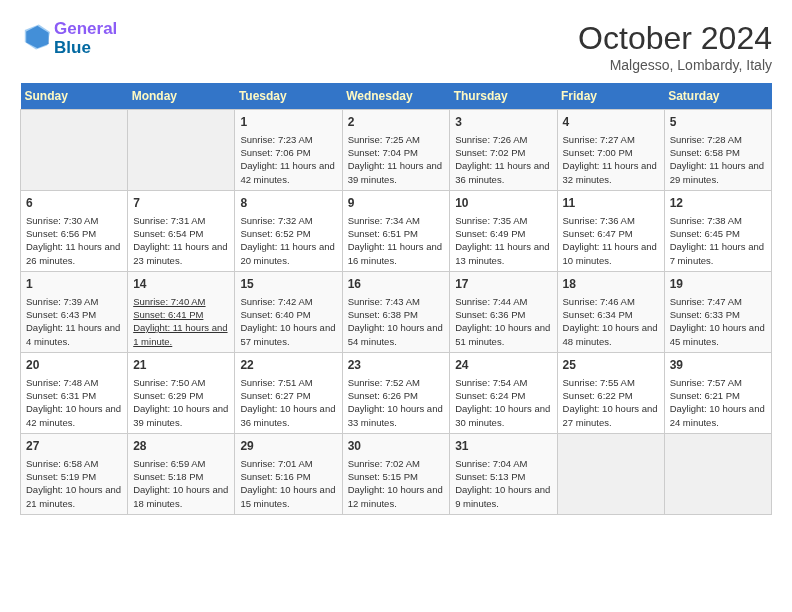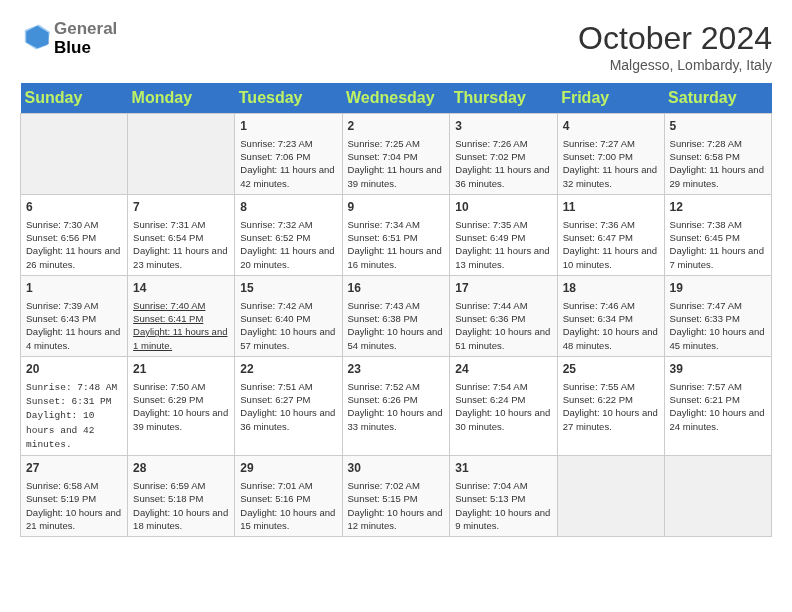--- a/index.html
+++ b/index.html
@@ -38,24 +38,24 @@
       font-size: 14px;
       color: #555;
     }
     table {
       width: 100%;
       border-collapse: collapse;
       font-size: 10px;
     }
     thead tr th {
       background-color: #3375c8;
-      color: #bef264;
+      color: #fef9c3;
       padding: 6px 4px;
       text-align: left;
-      font-size: 16px;
+      font-size: 12px;
       font-weight: bold;
     }
     tbody tr td {
       border: 1px solid #ccc;
       vertical-align: top;
       padding: 4px 5px;
       width: 108px;
       min-height: 80px;
       color: #333;
       font-size: 9.5px;
@@ -83,24 +83,24 @@
 <div class="header">
   <div class="logo">
     <div>
       <svg class="logo-icon" viewBox="0 0 40 40">
         <polygon points="22,4 38,14 38,30 22,36 6,28 6,12" fill="#1a6bbf" opacity="0.85"></polygon>
         <polygon points="24,2 40,13 36,32 20,38 4,27 4,10" fill="#4a9de8" opacity="0.5"></polygon>
       </svg>
     </div>
     <div style="margin-left:4px;">
       <div style="font-size:17px;font-weight:bold;color:#333;line-height:1.1;">
-        <span style="color:#737373;">General</span>
+        <span style="color:#8b5cf6;">General</span>
       </div>
       <div style="font-size:17px;font-weight:bold;line-height:1.1;">
-        <span style="color:#000000;margin-top:44px;">Blue</span>
+        <span style="color:#0369a1;margin-top:44px;">Blue</span>
       </div>
     </div>
   </div>
   <div class="title-block">
     <div class="calendar-title">October 2024</div>
     <div class="calendar-subtitle">Malgesso, Lombardy, Italy</div>
   </div>
 </div>
 
 <table>
@@ -176,21 +176,21 @@
 Sunset: 6:36 PM
 Daylight: 10 hours and 51 minutes.</span></td>
         <td><span class="day-number">18</span><span style="white-space: pre-line;">Sunrise: 7:46 AM
 Sunset: 6:34 PM
 Daylight: 10 hours and 48 minutes.</span></td>
         <td><span class="day-number">19</span><span style="white-space: pre-line; text-align: center;">Sunrise: 7:47 AM
 Sunset: 6:33 PM
 Daylight: 10 hours and 45 minutes.</span></td>
       </tr>
       <tr>
-        <td><span class="day-number">20</span><span style="white-space: pre-line; font-family: Liberation Mono, monospace;">Sunrise: 7:48 AM
+        <td><span class="day-number">20</span><span style="white-space: pre-line;">Sunrise: 7:48 AM
 Sunset: 6:31 PM
 Daylight: 10 hours and 42 minutes.</span></td>
         <td><span class="day-number">21</span><span style="white-space: pre-line;">Sunrise: 7:50 AM
 Sunset: 6:29 PM
 Daylight: 10 hours and 39 minutes.</span></td>
         <td><span class="day-number">22</span><span style="white-space: pre-line;">Sunrise: 7:51 AM
 Sunset: 6:27 PM
 Daylight: 10 hours and 36 minutes.</span></td>
         <td><span class="day-number">23</span><span style="white-space: pre-line;">Sunrise: 7:52 AM
 Sunset: 6:26 PM

